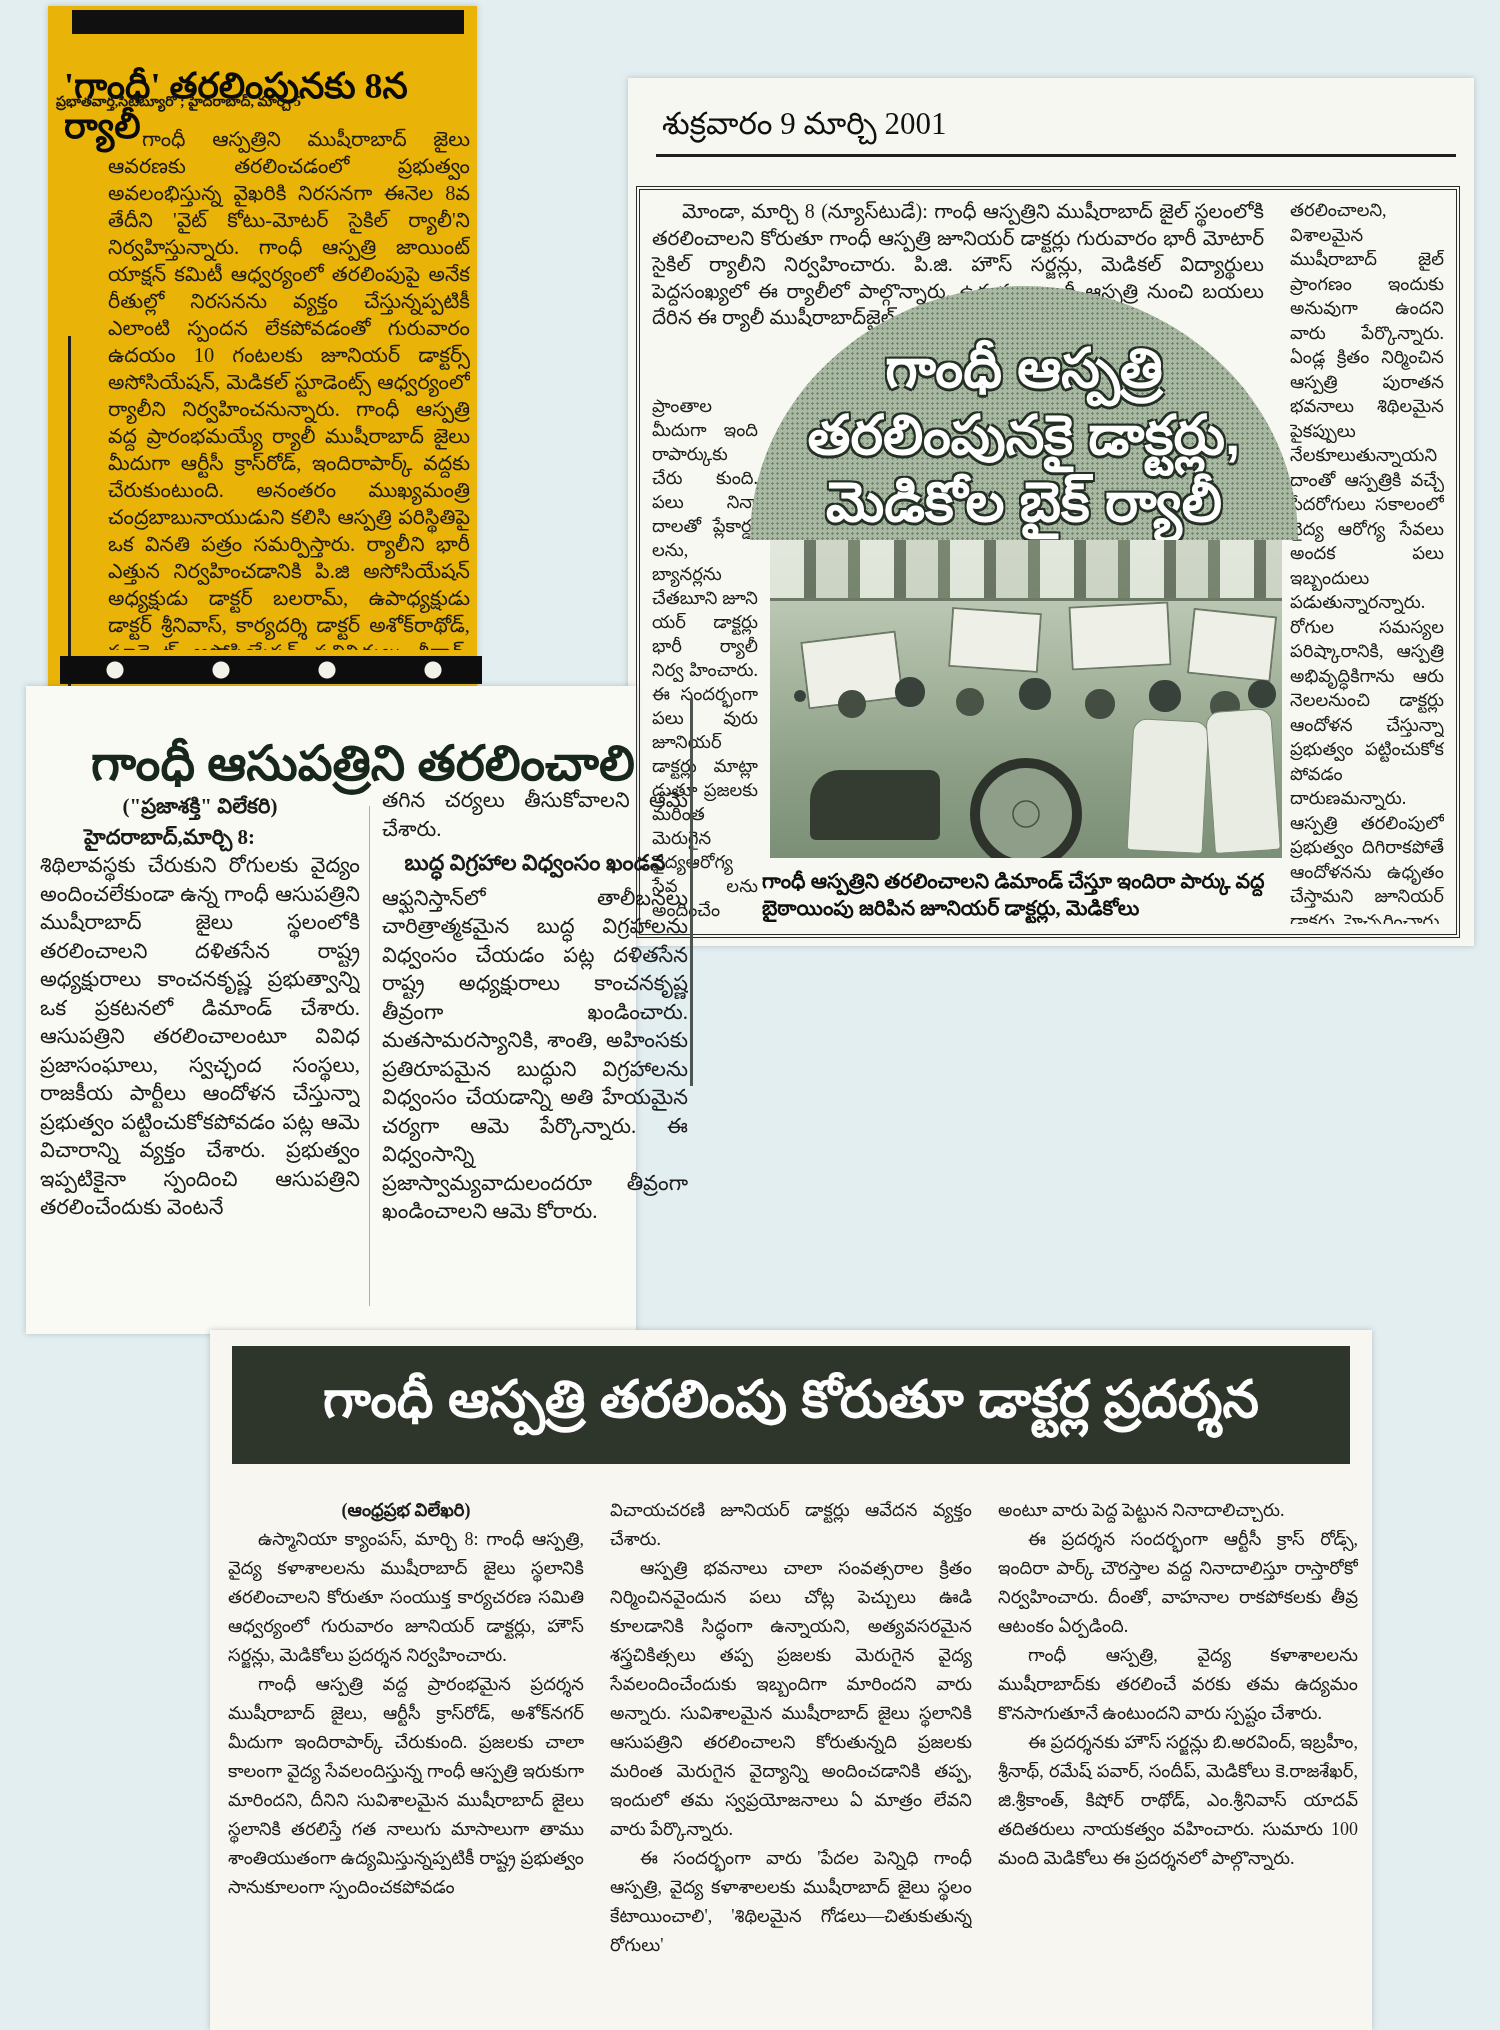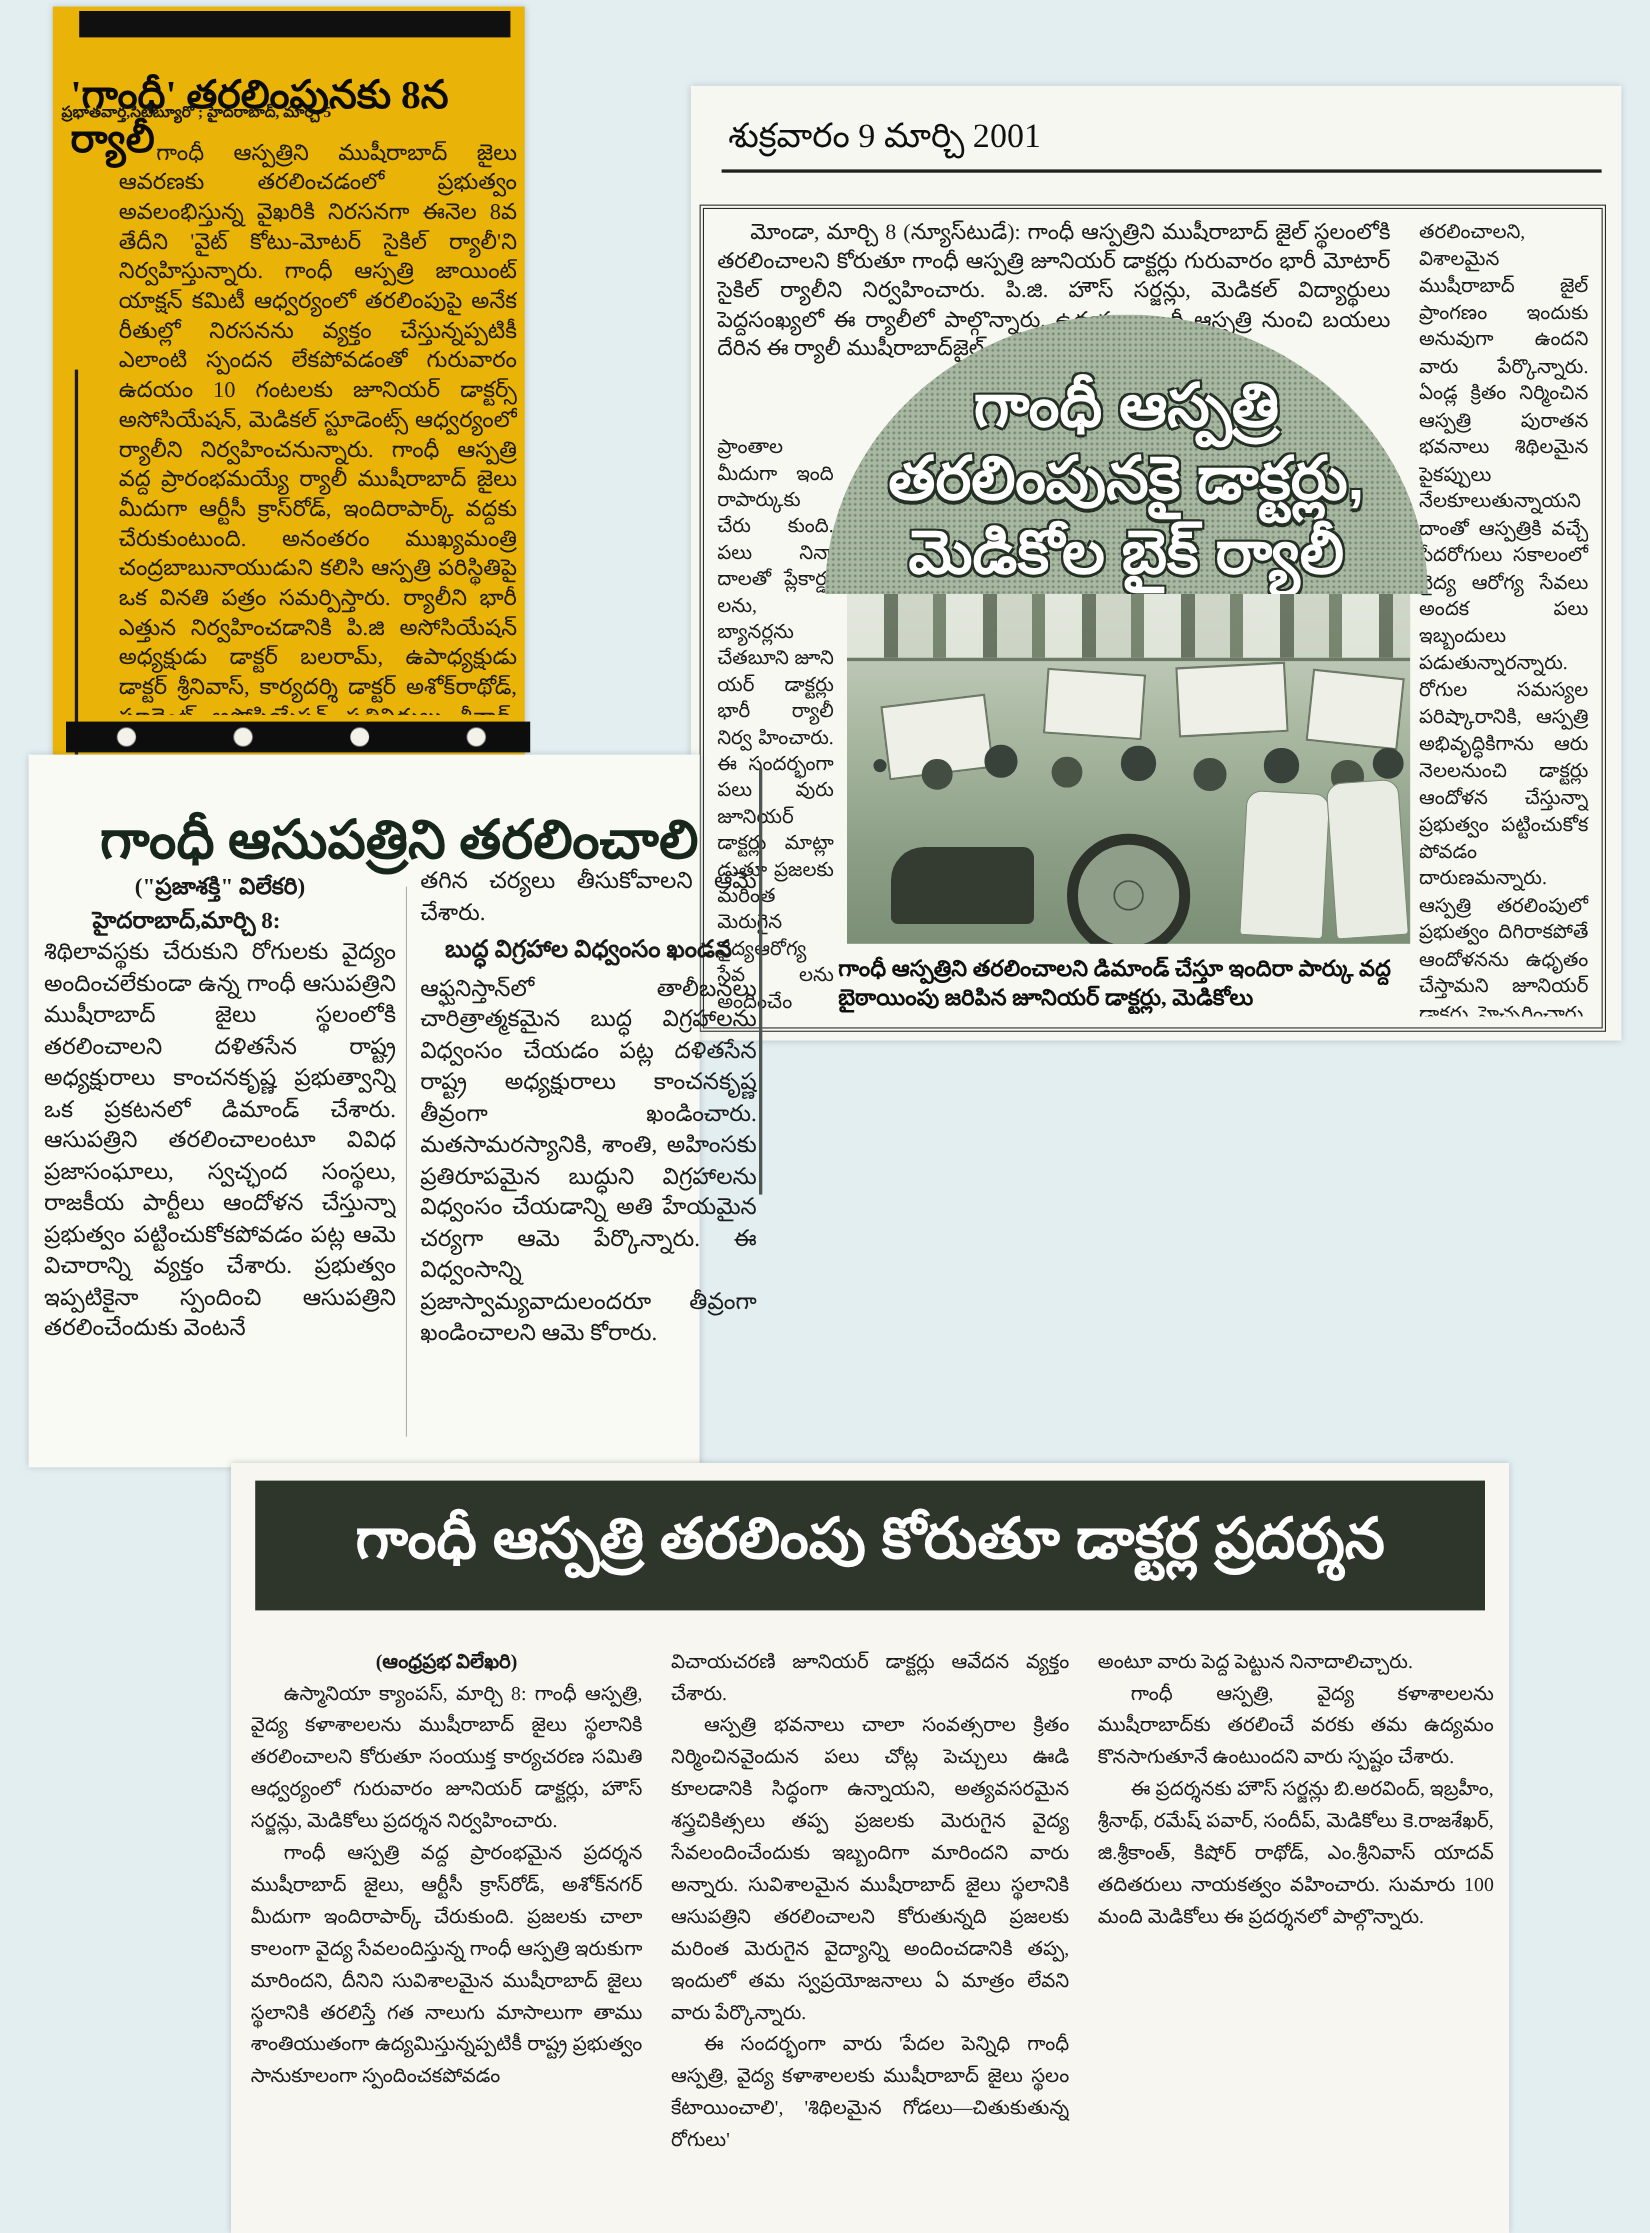--- a/index.html
+++ b/index.html
@@ -162,19 +162,20 @@
         <p class="jtxt">ఉస్మానియా క్యాంపస్, మార్చి 8: గాంధీ ఆస్పత్రి, వైద్య కళాశాలలను ముషీరాబాద్ జైలు స్థలానికి తరలించాలని కోరుతూ సంయుక్త కార్యచరణ సమితి ఆధ్వర్యంలో గురువారం జూనియర్ డాక్టర్లు, హౌస్ సర్జన్లు, మెడికోలు ప్రదర్శన నిర్వహించారు.</p>
         <p class="jtxt">గాంధీ ఆస్పత్రి వద్ద ప్రారంభమైన ప్రదర్శన ముషీరాబాద్ జైలు, ఆర్టీసీ క్రాస్‌రోడ్, అశోక్‌నగర్ మీదుగా ఇందిరాపార్క్ చేరుకుంది. ప్రజలకు చాలా కాలంగా వైద్య సేవలందిస్తున్న గాంధీ ఆస్పత్రి ఇరుకుగా మారిందని, దీనిని సువిశాలమైన ముషీరాబాద్ జైలు స్థలానికి తరలిస్తే గత నాలుగు మాసాలుగా తాము శాంతియుతంగా ఉద్యమిస్తున్నప్పటికీ రాష్ట్ర ప్రభుత్వం సానుకూలంగా స్పందించకపోవడం</p>
       </div>
       <div class="col c2">
         <p class="jtxt noindent">విచాయచరణి జూనియర్ డాక్టర్లు ఆవేదన వ్యక్తం చేశారు.</p>
         <p class="jtxt">ఆస్పత్రి భవనాలు చాలా సంవత్సరాల క్రితం నిర్మించినవైందున పలు చోట్ల పెచ్చులు ఊడి కూలడానికి సిద్ధంగా ఉన్నాయని, అత్యవసరమైన శస్త్రచికిత్సలు తప్ప ప్రజలకు మెరుగైన వైద్య సేవలందించేందుకు ఇబ్బందిగా మారిందని వారు అన్నారు. సువిశాలమైన ముషీరాబాద్ జైలు స్థలానికి ఆసుపత్రిని తరలించాలని కోరుతున్నది ప్రజలకు మరింత మెరుగైన వైద్యాన్ని అందించడానికి తప్ప, ఇందులో తమ స్వప్రయోజనాలు ఏ మాత్రం లేవని వారు పేర్కొన్నారు.</p>
         <p class="jtxt">ఈ సందర్భంగా వారు 'పేదల పెన్నిధి గాంధీ ఆస్పత్రి, వైద్య కళాశాలలకు ముషీరాబాద్ జైలు స్థలం కేటాయించాలి', 'శిథిలమైన గోడలు—చితుకుతున్న రోగులు'</p>
       </div>
       <div class="col c3">
         <p class="jtxt noindent">అంటూ వారు పెద్ద పెట్టున నినాదాలిచ్చారు.</p>
+        <p class="jtxt">ఈ ప్రదర్శన సందర్భంగా ఆర్టీసీ క్రాస్ రోడ్స్, ఇందిరా పార్క్ చౌరస్తాల వద్ద నినాదాలిస్తూ రాస్తారోకో నిర్వహించారు. దీంతో, వాహనాల రాకపోకలకు తీవ్ర ఆటంకం ఏర్పడింది.</p>
         <p class="jtxt">గాంధీ ఆస్పత్రి, వైద్య కళాశాలలను ముషీరాబాద్‌కు తరలించే వరకు తమ ఉద్యమం కొనసాగుతూనే ఉంటుందని వారు స్పష్టం చేశారు.</p>
         <p class="jtxt">ఈ ప్రదర్శనకు హౌస్ సర్జన్లు బి.అరవింద్, ఇబ్రహీం, శ్రీనాథ్, రమేష్ పవార్, సందీప్, మెడికోలు కె.రాజశేఖర్, జి.శ్రీకాంత్, కిషోర్ రాథోడ్, ఎం.శ్రీనివాస్ యాదవ్ తదితరులు నాయకత్వం వహించారు. సుమారు 100 మంది మెడికోలు ఈ ప్రదర్శనలో పాల్గొన్నారు.</p>
       </div>
     </div>
   </section>
 
 </div>
 
 </body></html>

